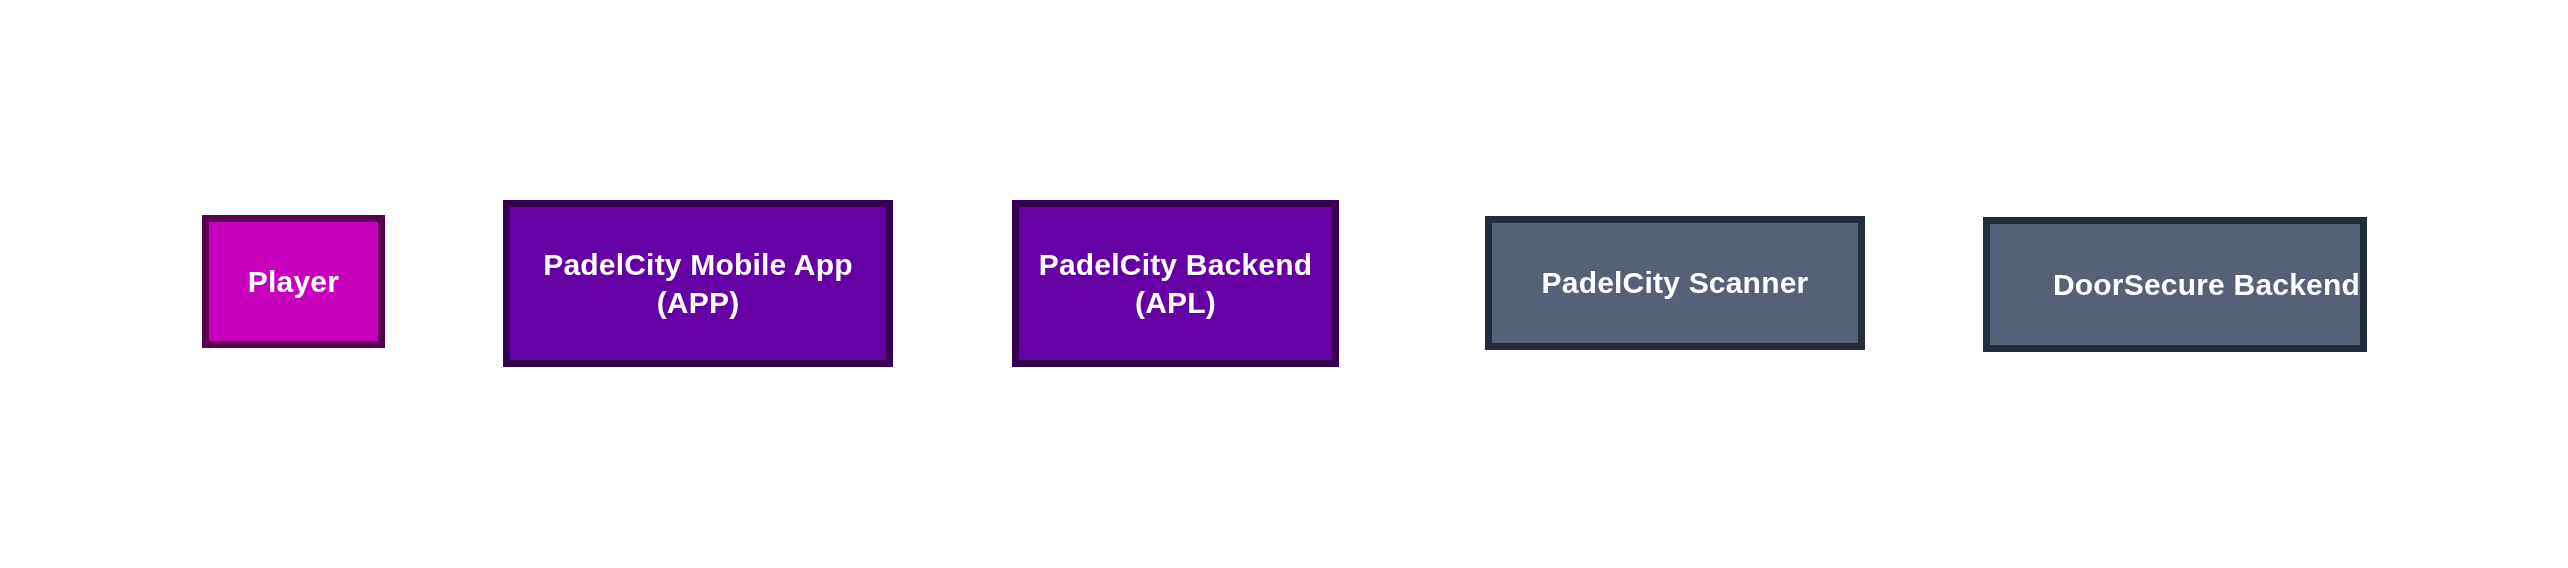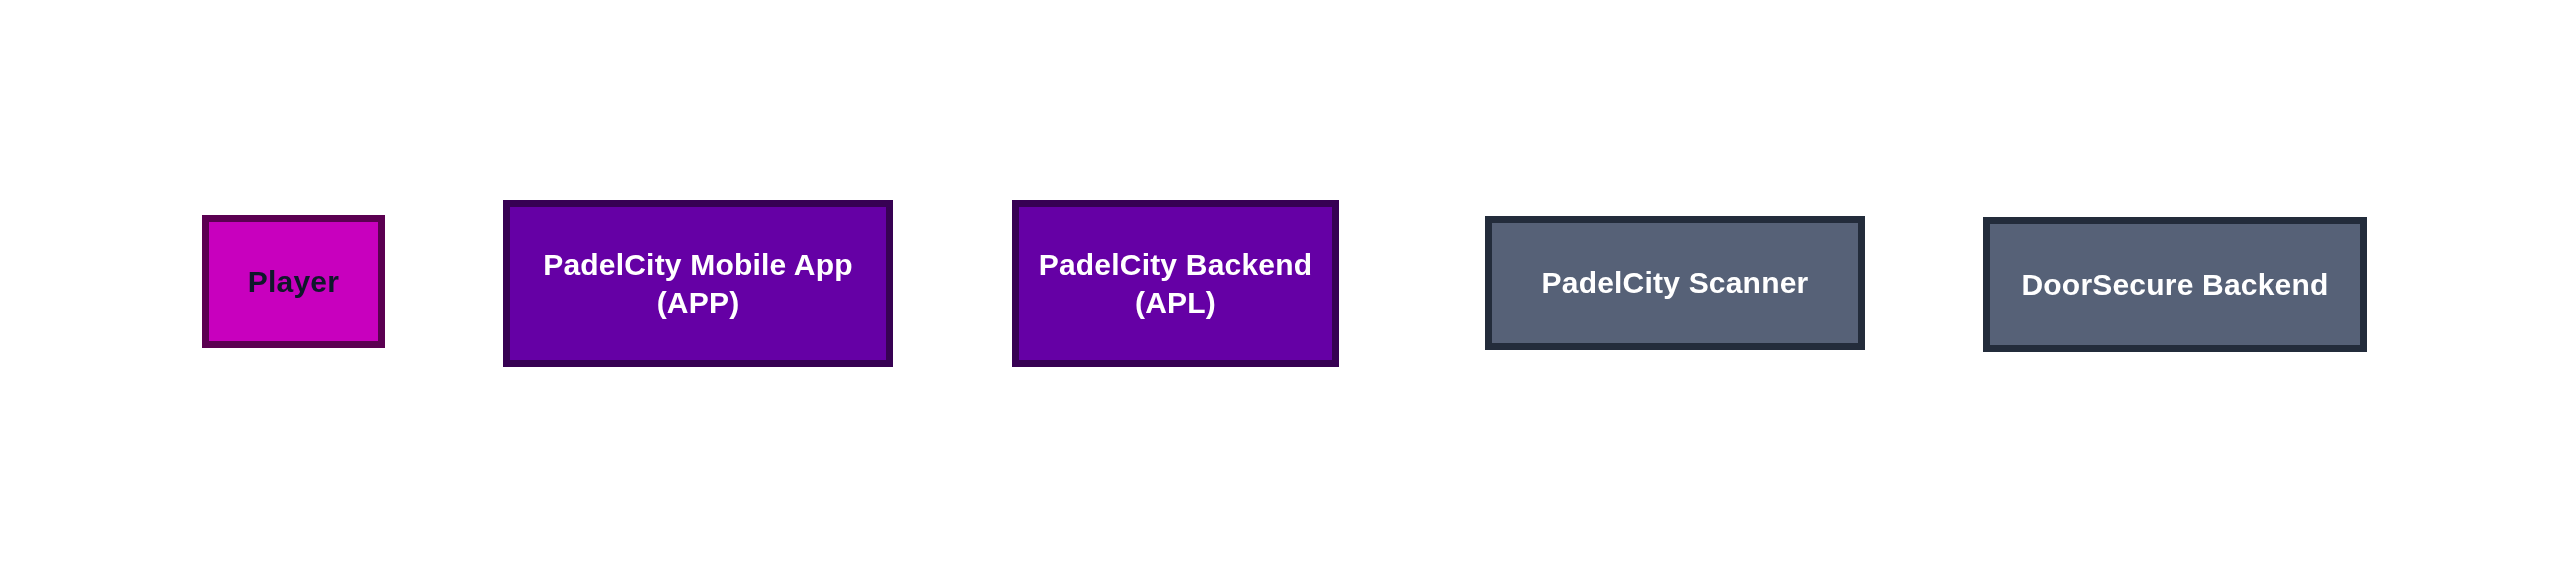--- a/index.html
+++ b/index.html
@@ -30,28 +30,28 @@
     font-size: 30px;
     line-height: 38px;
     white-space: pre-line;
     letter-spacing: 0.2px;
   }
   
   .node-player              { left: 202px;  top: 215px; width: 183px; height: 133px; }
   .node-padelcity-mobile-app{ left: 503px;  top: 200px; width: 390px; height: 167px; }
   .node-padelcity-backend   { left: 1012px; top: 200px; width: 327px; height: 167px; }
   .node-doorsecure-scanner  { left: 1485px; top: 216px; width: 380px; height: 134px; }
-  .node-doorsecure-backend  { left: 1983px; top: 217px; width: 384px; height: 135px; }
+  .node-doorsecure-backend  { left: 1983px; top: 217px; width: 384px; height: 135px; justify-content: flex-end; }
 </style>
 </head>
 <body>
 
 <div class="canvas">
 
-  <div class="node node-player" style="background-color: rgb(200, 0, 190); border-color: rgb(91, 0, 81); color: #0f172a;">
+  <div class="node node-player" style="background-color: rgb(200, 0, 190); border-color: rgb(91, 0, 81); color: #ffffff;">
     <span class="label">Player</span>
   </div>
 
   <div class="node node-padelcity-mobile-app" style="background-color: rgb(101, 0, 165); border-color: rgb(55, 1, 83); color: rgb(255, 255, 255);">
     <span class="label">PadelCity Mobile App
 (APP)</span>
   </div>
 
   <div class="node node-padelcity-backend" style="background-color: rgb(101, 0, 165); border-color: rgb(55, 1, 83); color: rgb(255, 255, 255);">
     <span class="label">PadelCity Backend

